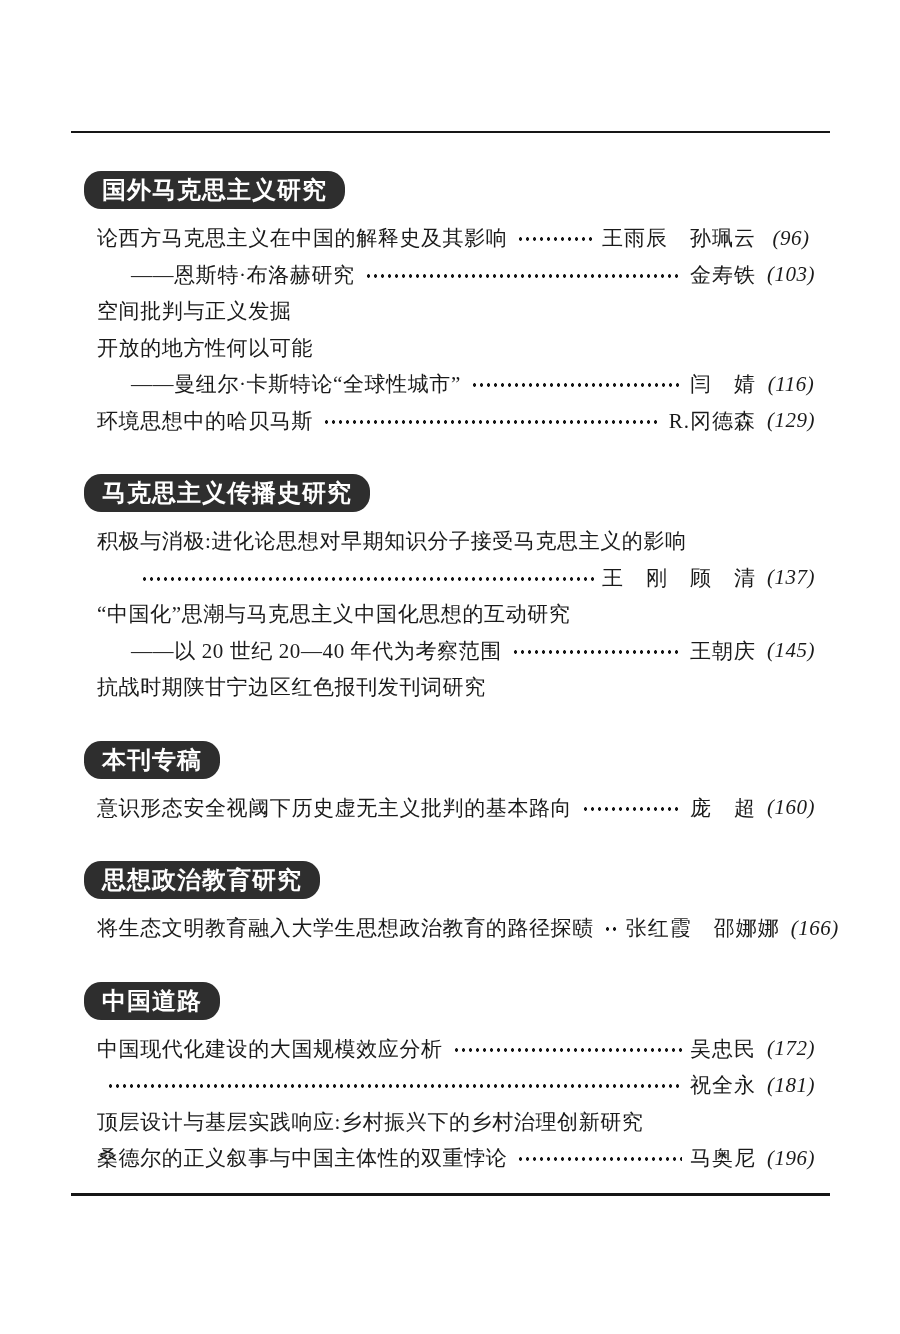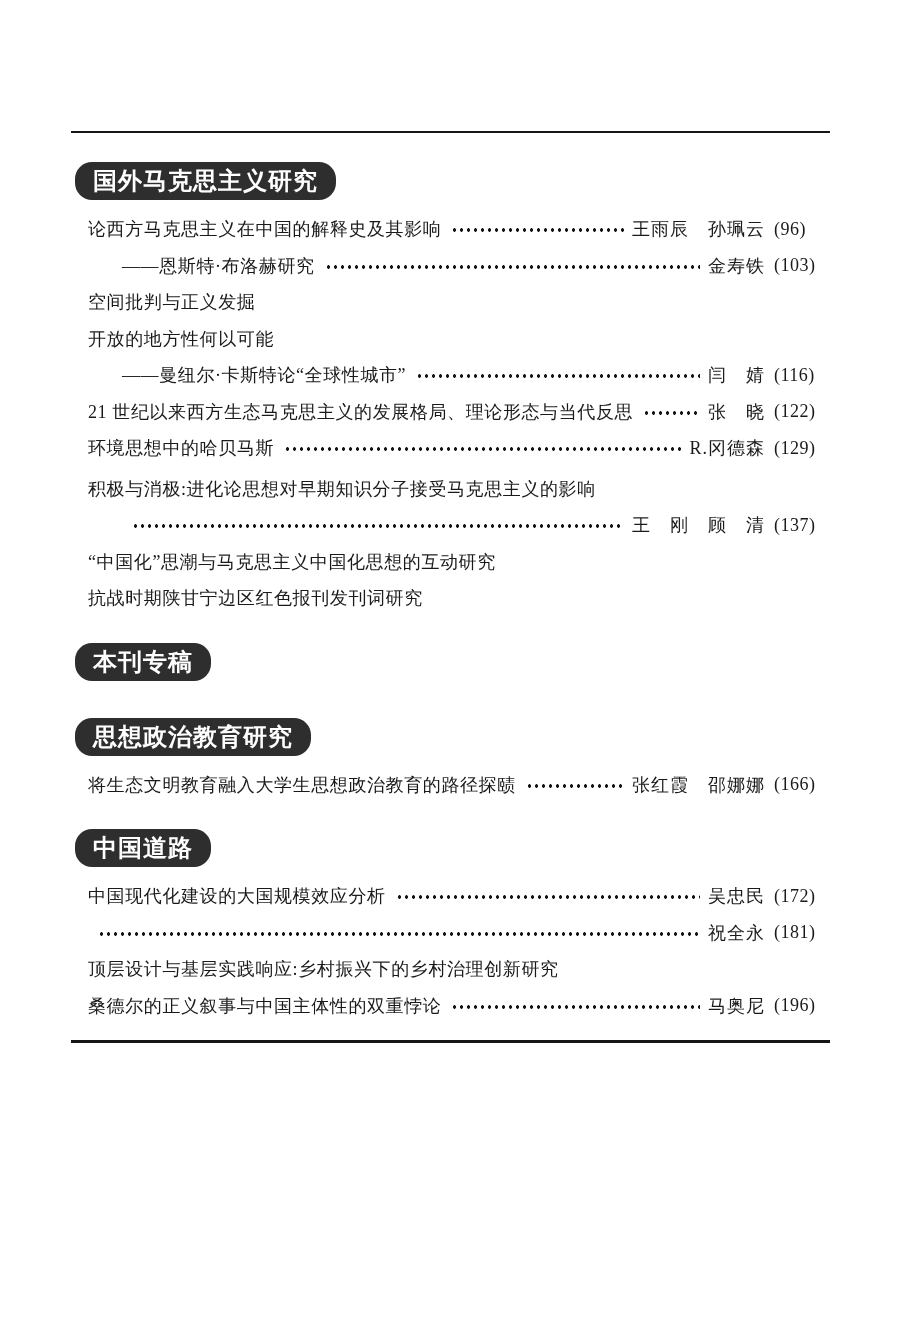--- a/index.html
+++ b/index.html
@@ -20,21 +20,21 @@
     color: #1a1a1a;
   }
   .rule {
     border: 0;
     background: #161616;
     width: 100%;
   }
   .rule-top { height: 2px; }
   .rule-bottom { height: 3px; margin-top: 16px; }
 
-  .toc-section { margin: 4px; }
+  .toc-section { margin: 13px; }
 
   .badge {
     display: inline-block;
     background: var(--badge-bg, #2e2e2e);
     color: var(--badge-fg, #ffffff);
     font-family: "Liberation Sans", "DejaVu Sans", sans-serif;
     font-weight: bold;
     font-size: 24px;
     line-height: 38px;
     height: 38px;
@@ -43,21 +43,21 @@
     letter-spacing: 1px;
     margin: 22px 0 11px 0;
   }
   .toc-section:first-child .badge { margin-top: 25px; }
 
   .rows { display: block; }
   .row {
     display: flex;
     align-items: center;
     height: 36.5px;
-    font-size: 18px;
+    font-size: 21px;
     white-space: nowrap;
     padding-left: 13px;
   }
   .row.indent { padding-left: 47px; }
   .row .title {
     letter-spacing: 0.6px;
     flex: 0 0 auto;
   }
   .row .dots {
     flex: 1 1 auto;
@@ -71,22 +71,23 @@
     background-position: left center;
   }
   .row .authors {
     flex: 0 0 auto;
     letter-spacing: 1px;
     margin-right: 9px;
   }
   .row .pageno {
     flex: 0 0 auto;
     min-width: 52px;
-    text-align: left;
+    text-align: center;
     letter-spacing: 0.5px;
+    font-style: italic;
   }
 </style>
 </head>
 <body>
 
 <div class="page">
   <div class="rule rule-top"></div>
   <main id="toc">
   <section class="toc-section">
     <div class="badge">
@@ -119,68 +120,79 @@
 
   </div>
 
   <div class="row indent">
     <span class="title">——曼纽尔·卡斯特论“全球性城市”</span>
     <span class="dots"></span>
     <span class="authors">闫　婧</span>
     <span class="pageno">(116)</span>
   </div>
 
-  <div class="row">
-    <span class="title">21 世纪以来西方生态马克思主义的发展格局、理论形态与当代反思</span>
-    <span class="dots"></span>
-    <span class="authors">张　晓</span>
-    <span class="pageno">(122)</span>
-  </div>
 
   <div class="row">
     <span class="title">环境思想中的哈贝马斯</span>
     <span class="dots"></span>
     <span class="authors">R.冈德森</span>
     <span class="pageno">(129)</span>
   </div>
 </div>
   </section>
 
   <section class="toc-section">
+    <div class="badge">
+      <span class="badge-label">马克思主义传播史研究</span>
+    </div>
     <div class="rows">
   <div class="row">
     <span class="title">积极与消极:进化论思想对早期知识分子接受马克思主义的影响</span>
 
   </div>
 
   <div class="row indent">
     <span class="title"></span>
     <span class="dots"></span>
     <span class="authors">王　刚　顾　清</span>
     <span class="pageno">(137)</span>
   </div>
 
   <div class="row">
     <span class="title">“中国化”思潮与马克思主义中国化思想的互动研究</span>
 
   </div>
 
+  <div class="row indent">
+    <span class="title">——以 20 世纪 20—40 年代为考察范围</span>
+    <span class="dots"></span>
+    <span class="authors">王朝庆</span>
+    <span class="pageno">(145)</span>
+  </div>
 
   <div class="row">
     <span class="title">抗战时期陕甘宁边区红色报刊发刊词研究</span>
 
   </div>
 
 </div>
   </section>
 
   <section class="toc-section">
     <div class="badge">
       <span class="badge-label">本刊专稿</span>
     </div>
+    <div class="rows">
+  <div class="row">
+    <span class="title">意识形态安全视阈下历史虚无主义批判的基本路向</span>
+    <span class="dots"></span>
+    <span class="authors">庞　超</span>
+    <span class="pageno">(160)</span>
+  </div>
+</div>
   </section>
 
   <section class="toc-section">
     <div class="badge">
       <span class="badge-label">思想政治教育研究</span>
     </div>
     <div class="rows">
   <div class="row">
     <span class="title">将生态文明教育融入大学生思想政治教育的路径探赜</span>
     <span class="dots"></span>

